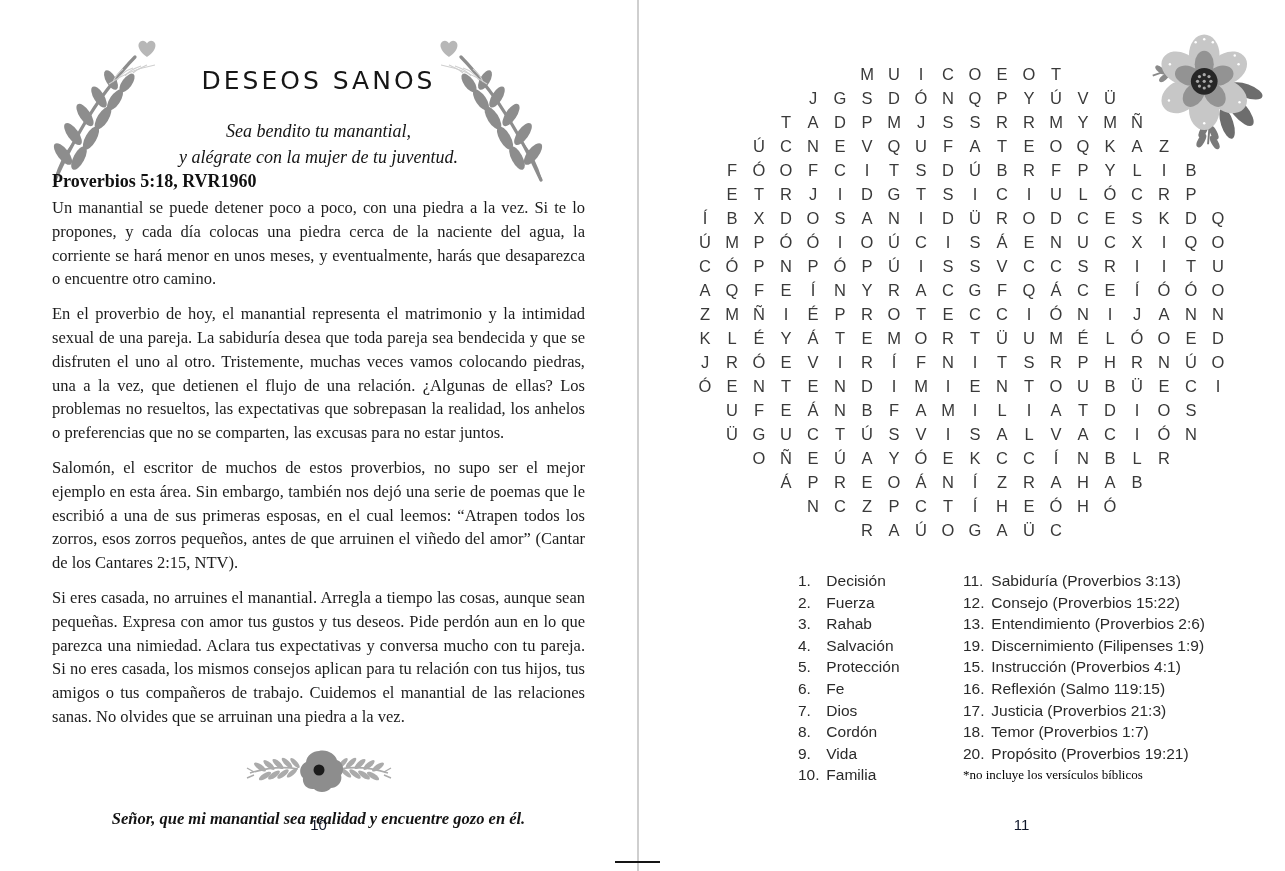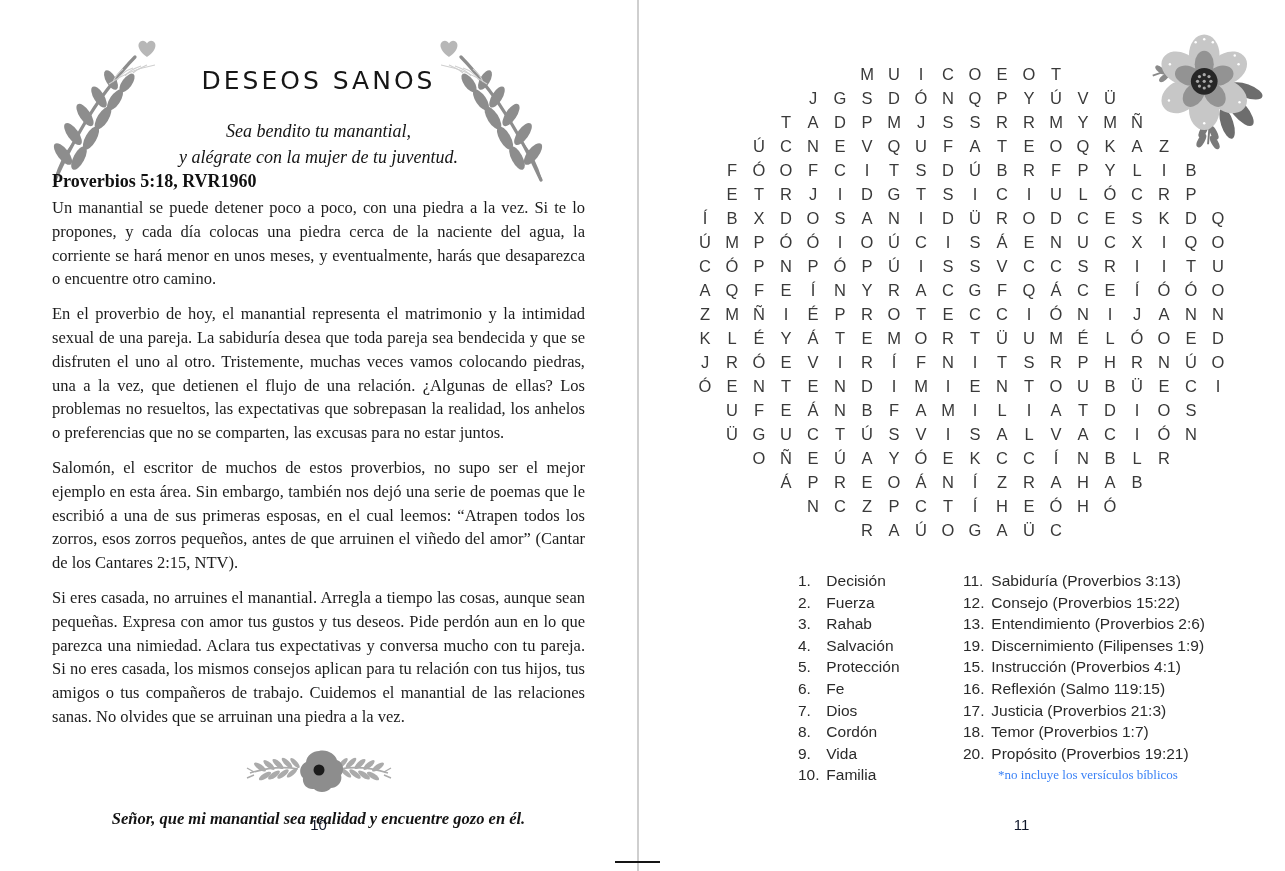--- a/index.html
+++ b/index.html
@@ -38,22 +38,22 @@
   .ws-cell{width:27px;text-align:center;font-family:"Liberation Sans",sans-serif;
            font-size:16.5px;line-height:24px;color:#3a3a3a;}
   .corner-flower{position:absolute;top:26px;right:14px;width:124px;height:124px;}
 
   .word-list{position:absolute;left:160px;top:570px;display:flex;
              font-family:"Liberation Sans",sans-serif;font-size:15.5px;color:#2a2a2a;}
   .wl-col1{width:165px;}
   .wl-col2{width:250px;}
   .wl-item{line-height:21.6px;white-space:nowrap;}
   .wl-num{display:inline-block;min-width:24px;}
-  .footnote{font-family:"Liberation Serif",serif;font-size:13px;color:#3b82f6;
-            text-align:center;margin-top:3px;white-space:nowrap;}
+  .footnote{font-family:"Liberation Serif",serif;font-size:13px;color:#000000;
+            text-align:left;margin-top:3px;white-space:nowrap;}
   .page-num-right{left:60px;width:647px;}
 </style>
 </head>
 <body>
 
 <div class="spread">
   <div class="gutter"></div>
   <div class="crop-mark"></div>
 
   <div class="page-left">

